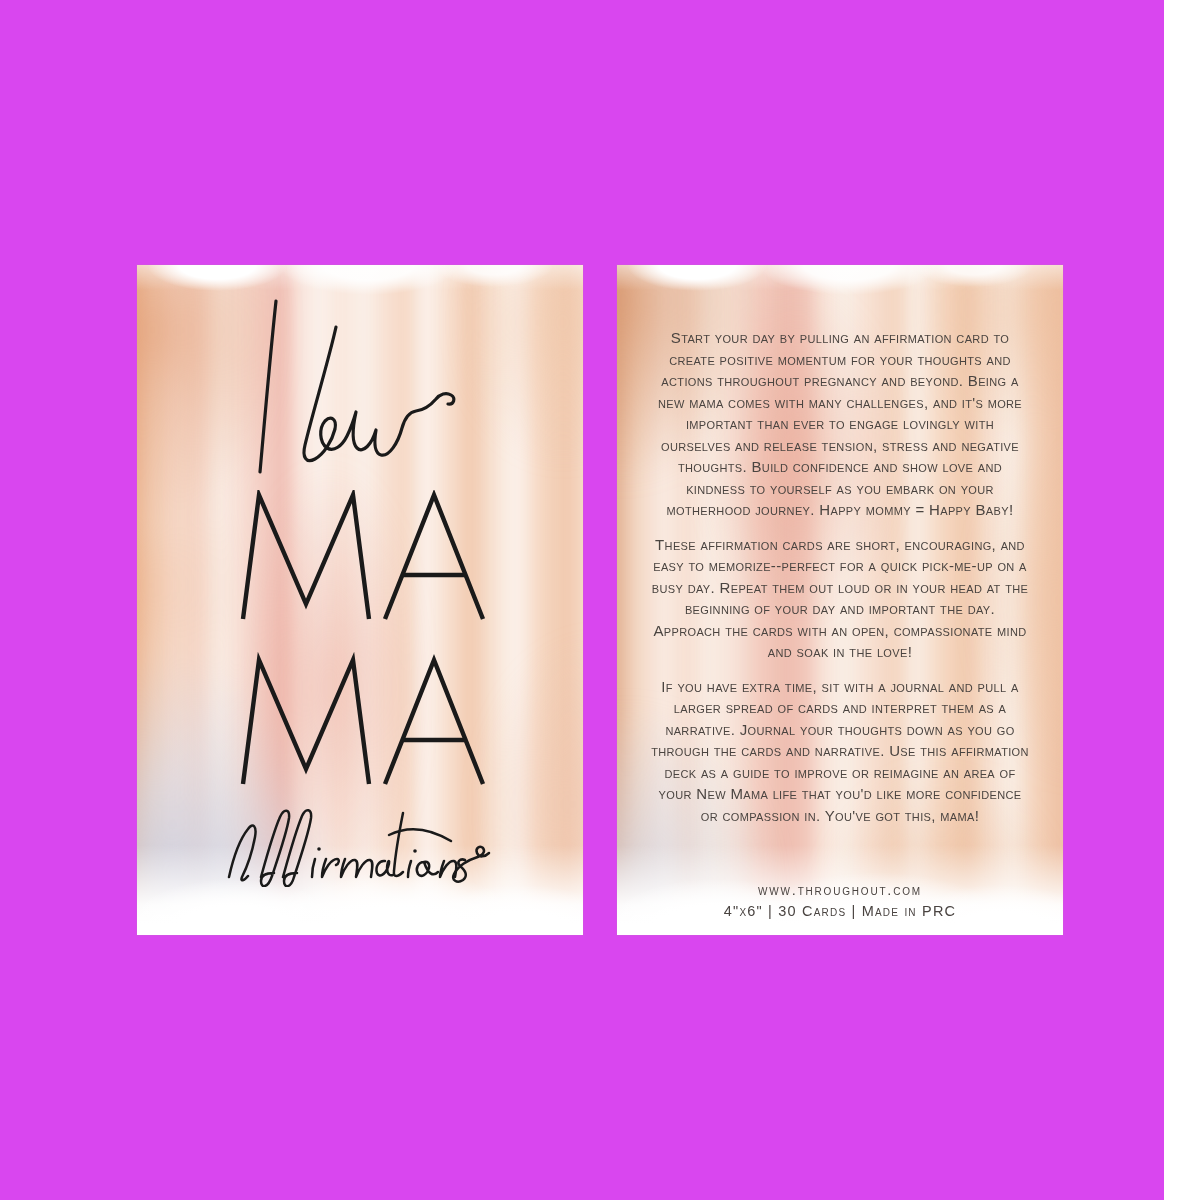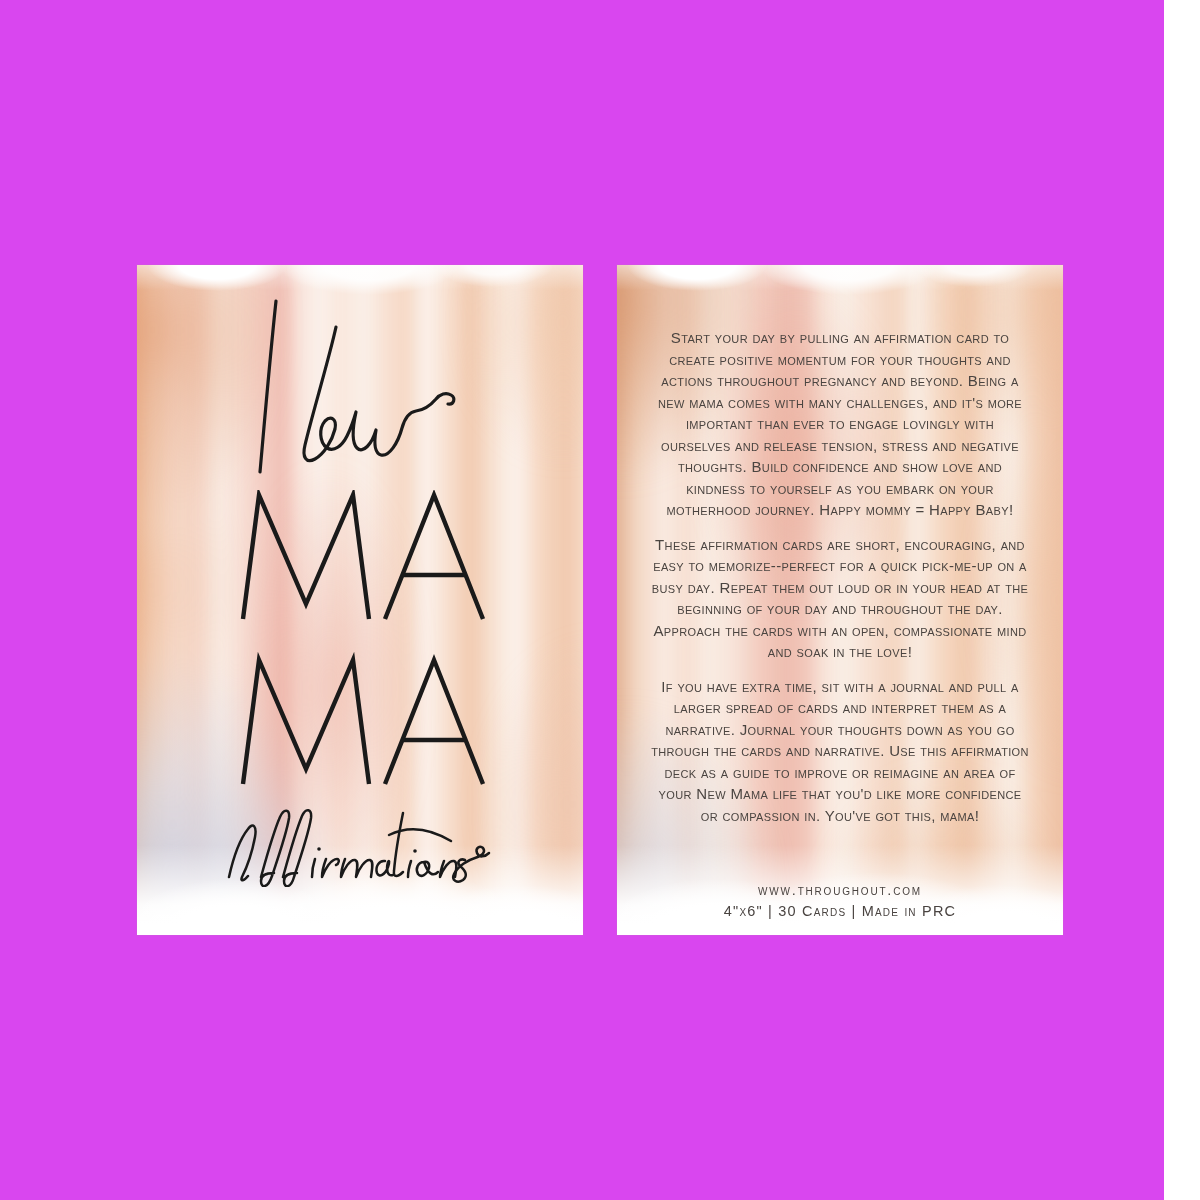--- a/index.html
+++ b/index.html
@@ -158,21 +158,21 @@
   </section>
 
   <section class="card card-back">
     <div class="stripes stripes-back"></div>
     <div class="blobs blobs-back"></div>
     <div class="fade-top"></div>
     <div class="fade-bottom"></div>
 
     <div class="copy">
       <p>Start your day by pulling an affirmation card to create positive momentum for your thoughts and actions throughout  pregnancy and beyond. Being a new mama comes with many challenges, and it's more important than ever to engage lovingly with ourselves and release tension, stress and negative thoughts.  Build confidence and show love and kindness to yourself as you embark on your motherhood journey. Happy mommy = Happy Baby!</p>
-      <p>These affirmation cards are short, encouraging, and easy to memorize--perfect for a quick pick-me-up on a busy day. Repeat them out loud or in your head at the beginning of your day and throughout the day. Approach the cards with an open, compassionate mind and soak in the love!</p>
+      <p>These affirmation cards are short, encouraging, and easy to memorize--perfect for a quick pick-me-up on a busy day. Repeat them out loud or in your head at the beginning of your day and important the day. Approach the cards with an open, compassionate mind and soak in the love!</p>
       <p>If you have extra time, sit with a journal and pull a larger spread of cards and interpret them as a narrative. Journal your thoughts down as you go through the cards and narrative. Use this affirmation deck  as a guide to improve or reimagine an area of your New Mama life that you'd like more confidence or compassion in. You've got this, mama!</p>
     </div>
 
     <footer class="back-footer">
       <div class="website">www.throughout.com</div>
       <div class="specs">4"x6" | 30 Cards | Made in PRC</div>
     </footer>
   </section>
 
 </div>

